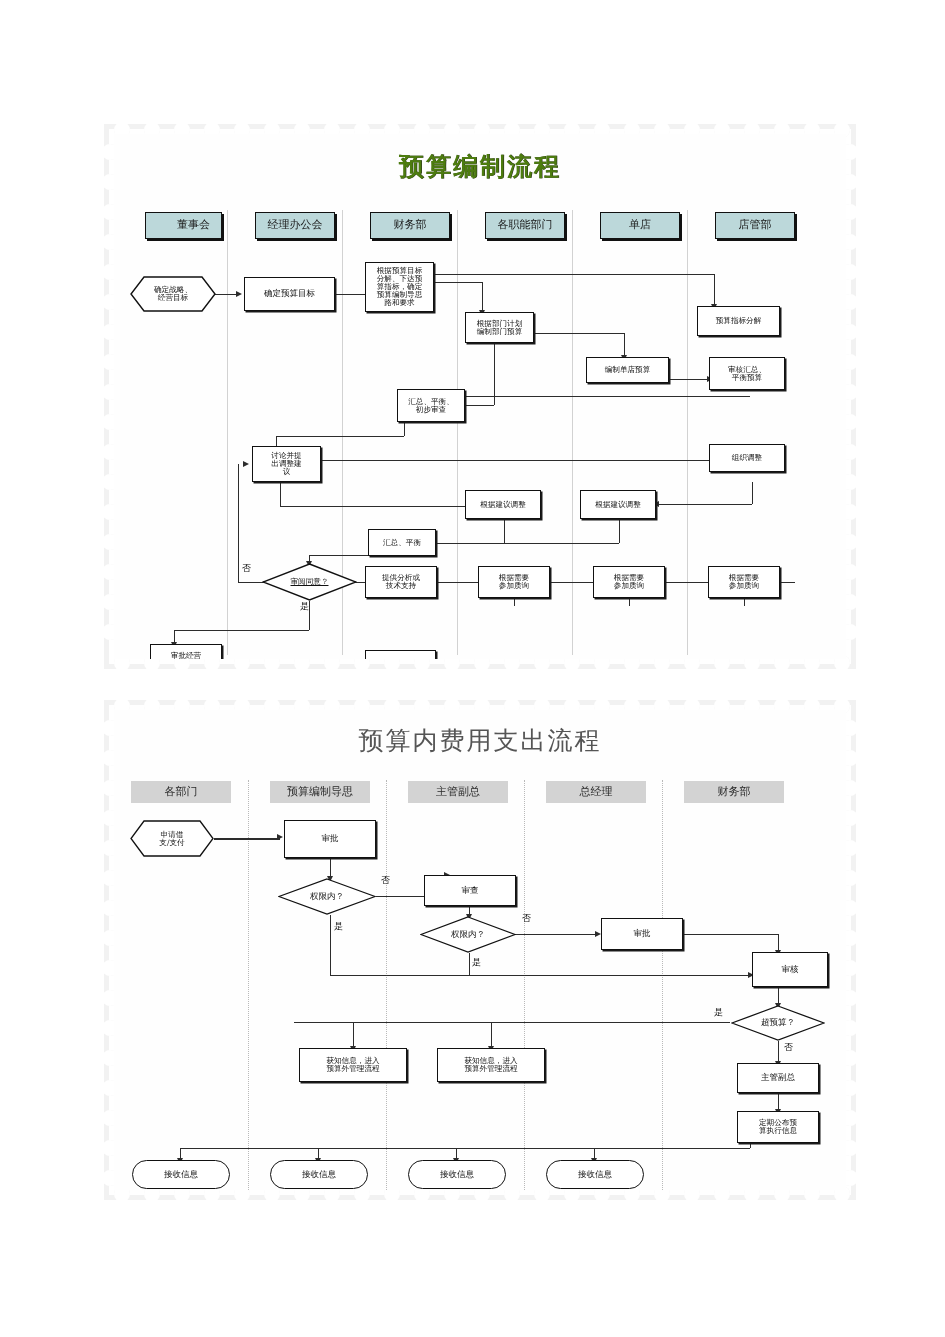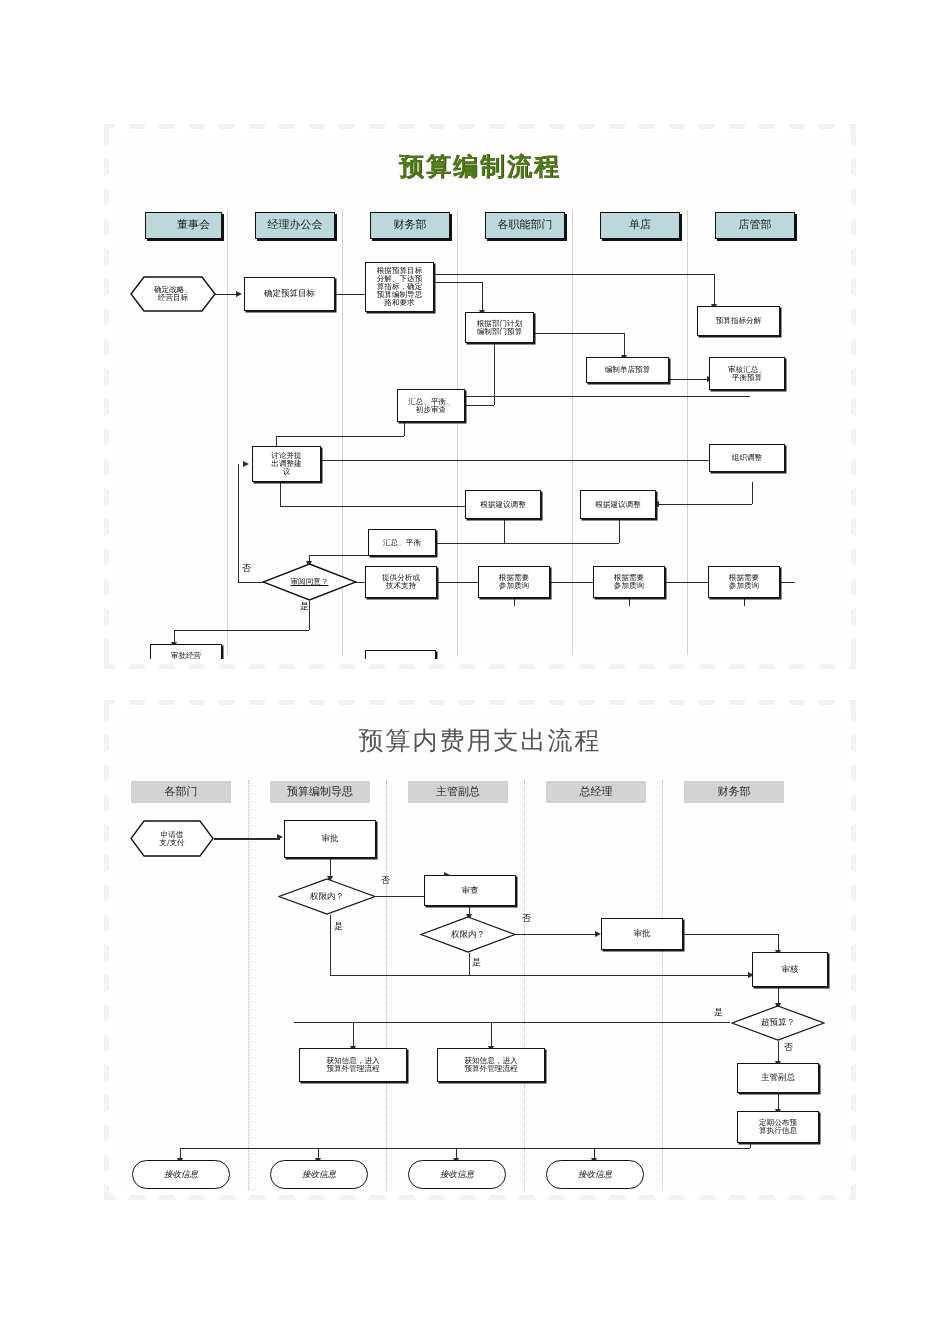--- a/index.html
+++ b/index.html
@@ -89,21 +89,20 @@
   }
   .node.box {
     background: #ffffff;
     border: 1.4px solid #111;
     box-shadow: 1.5px 1.5px 0 #1a1a1a;
   }
   .node.term {
     background: #ffffff;
     border: 1.4px solid #111;
     border-radius: 999px;
-    font-style: italic;
   }
   .node.hex, .node.diamond {
     background: transparent;
     border: none;
     box-shadow: none;
   }
   .node.hex .shape, .node.diamond .shape {
     position: absolute; inset: 0;
   }
   .node .lbl { position: relative; z-index: 2; }

